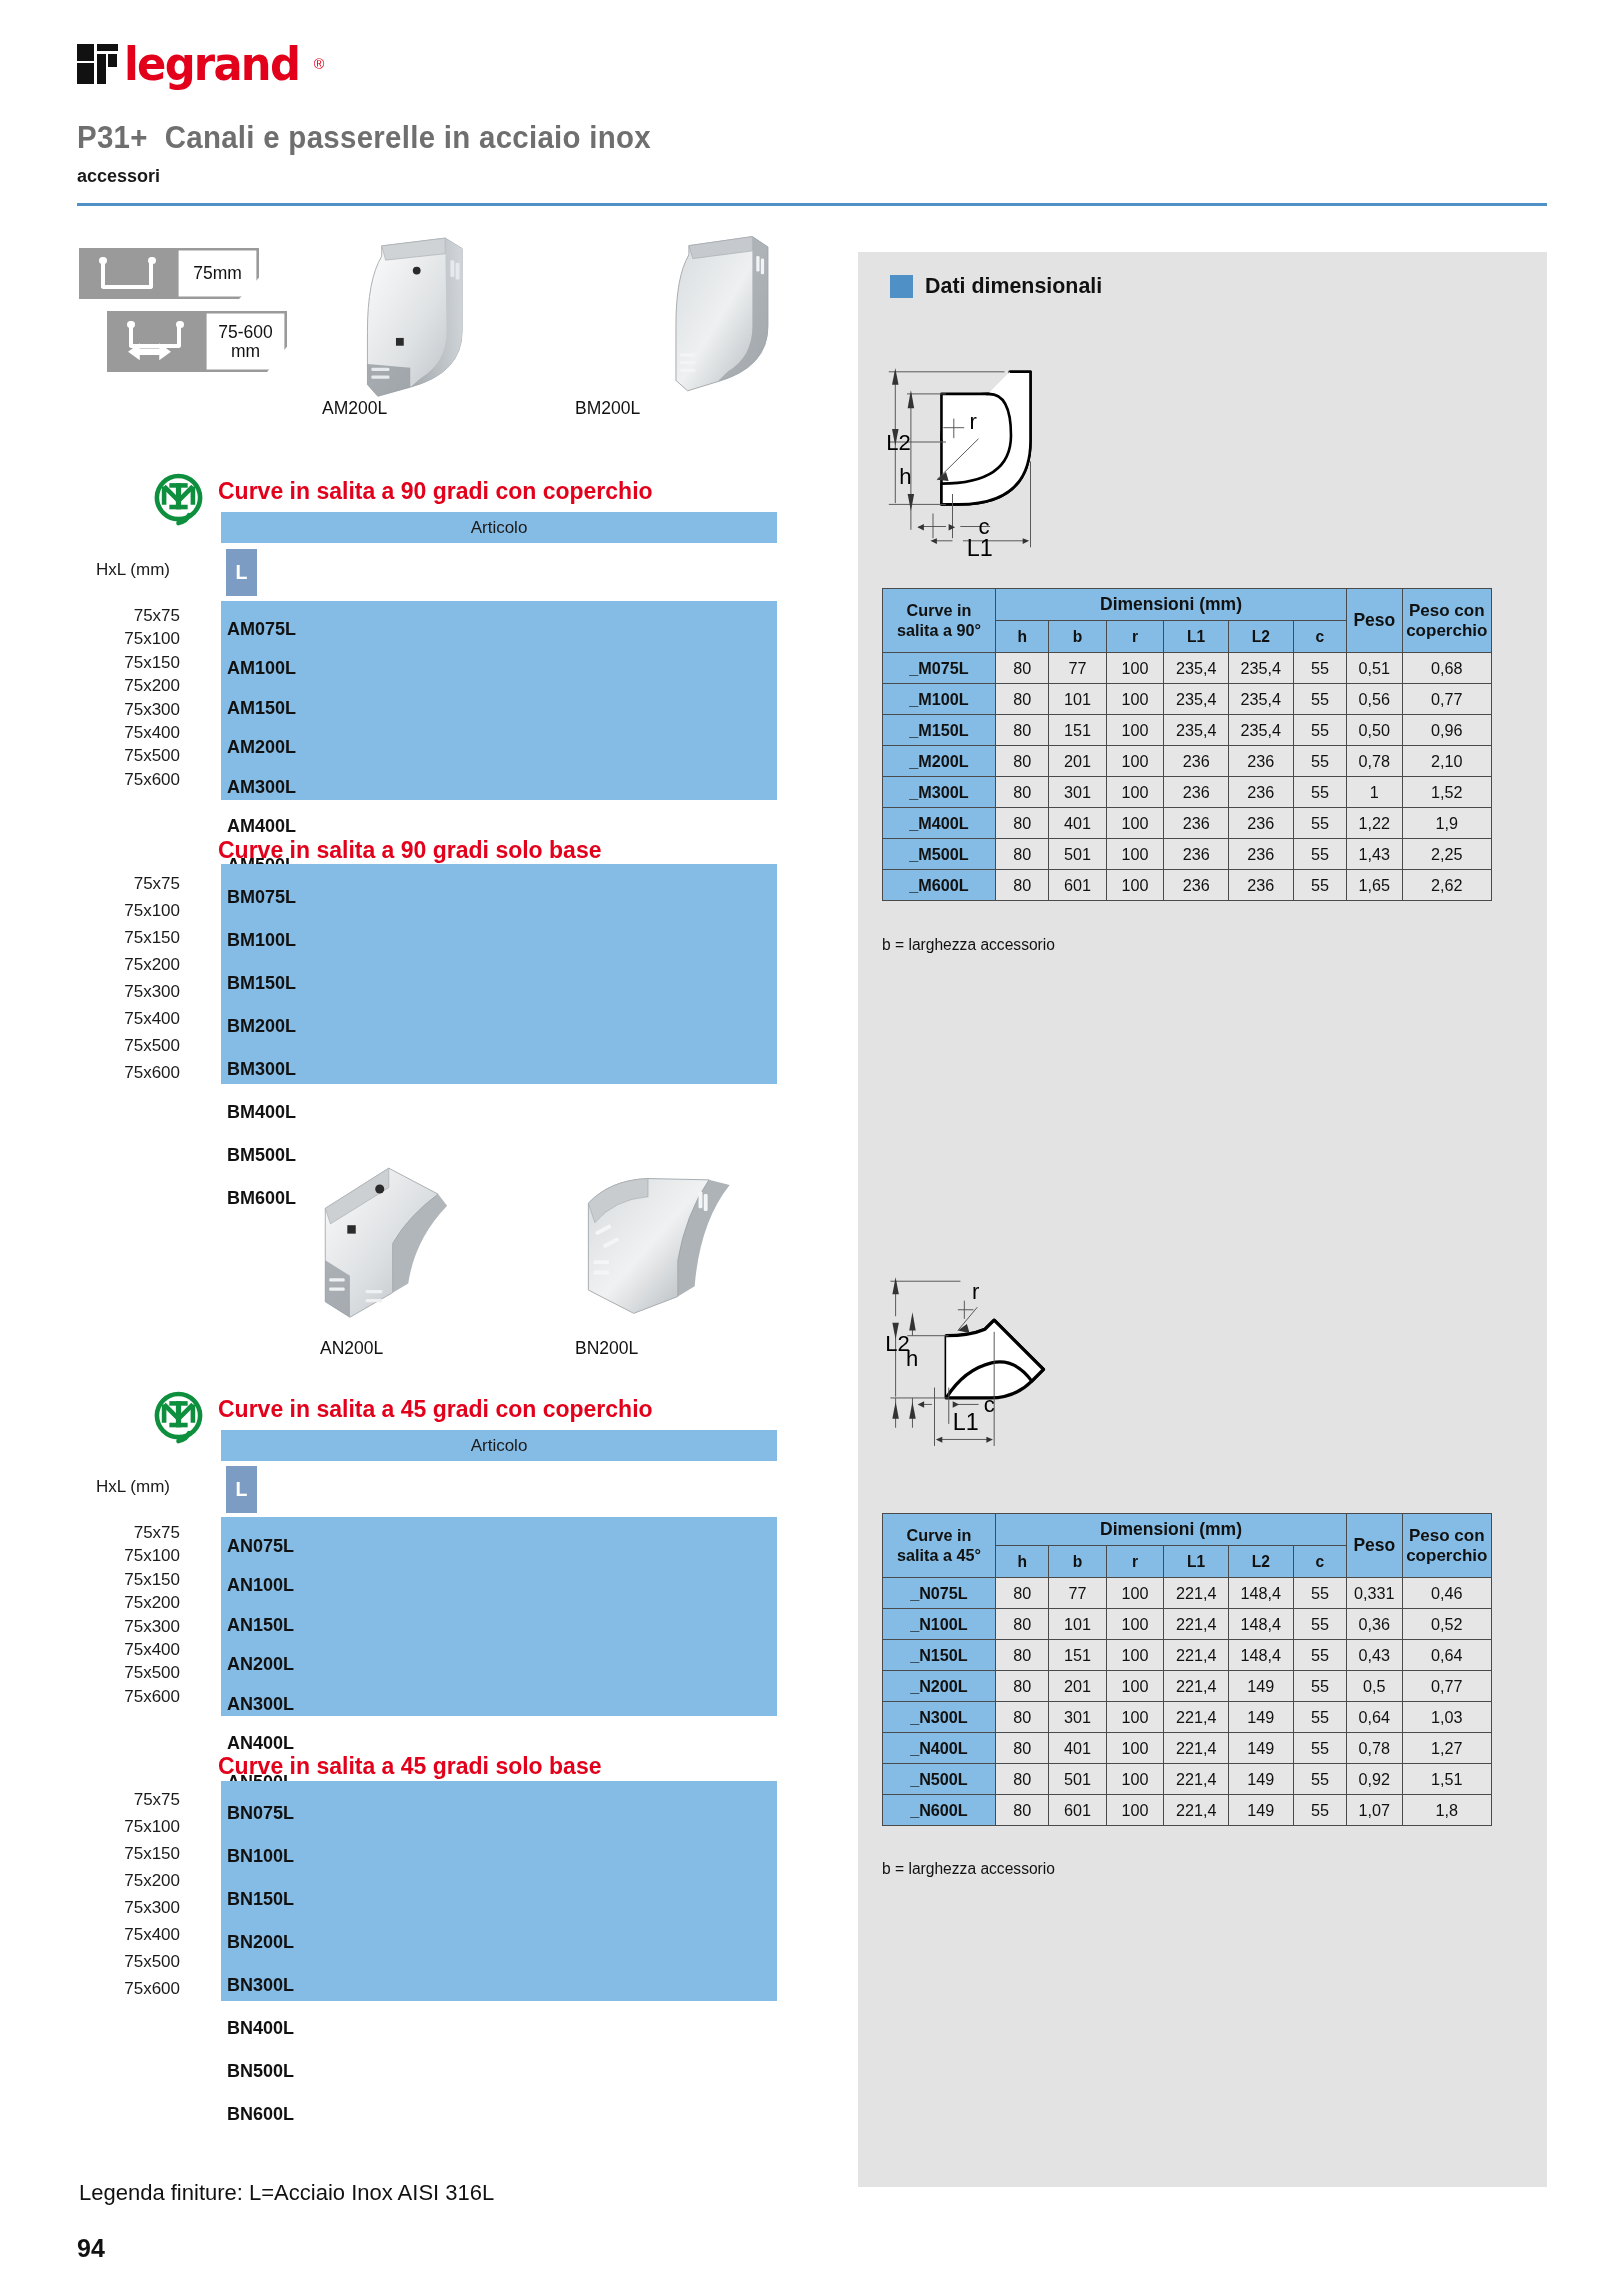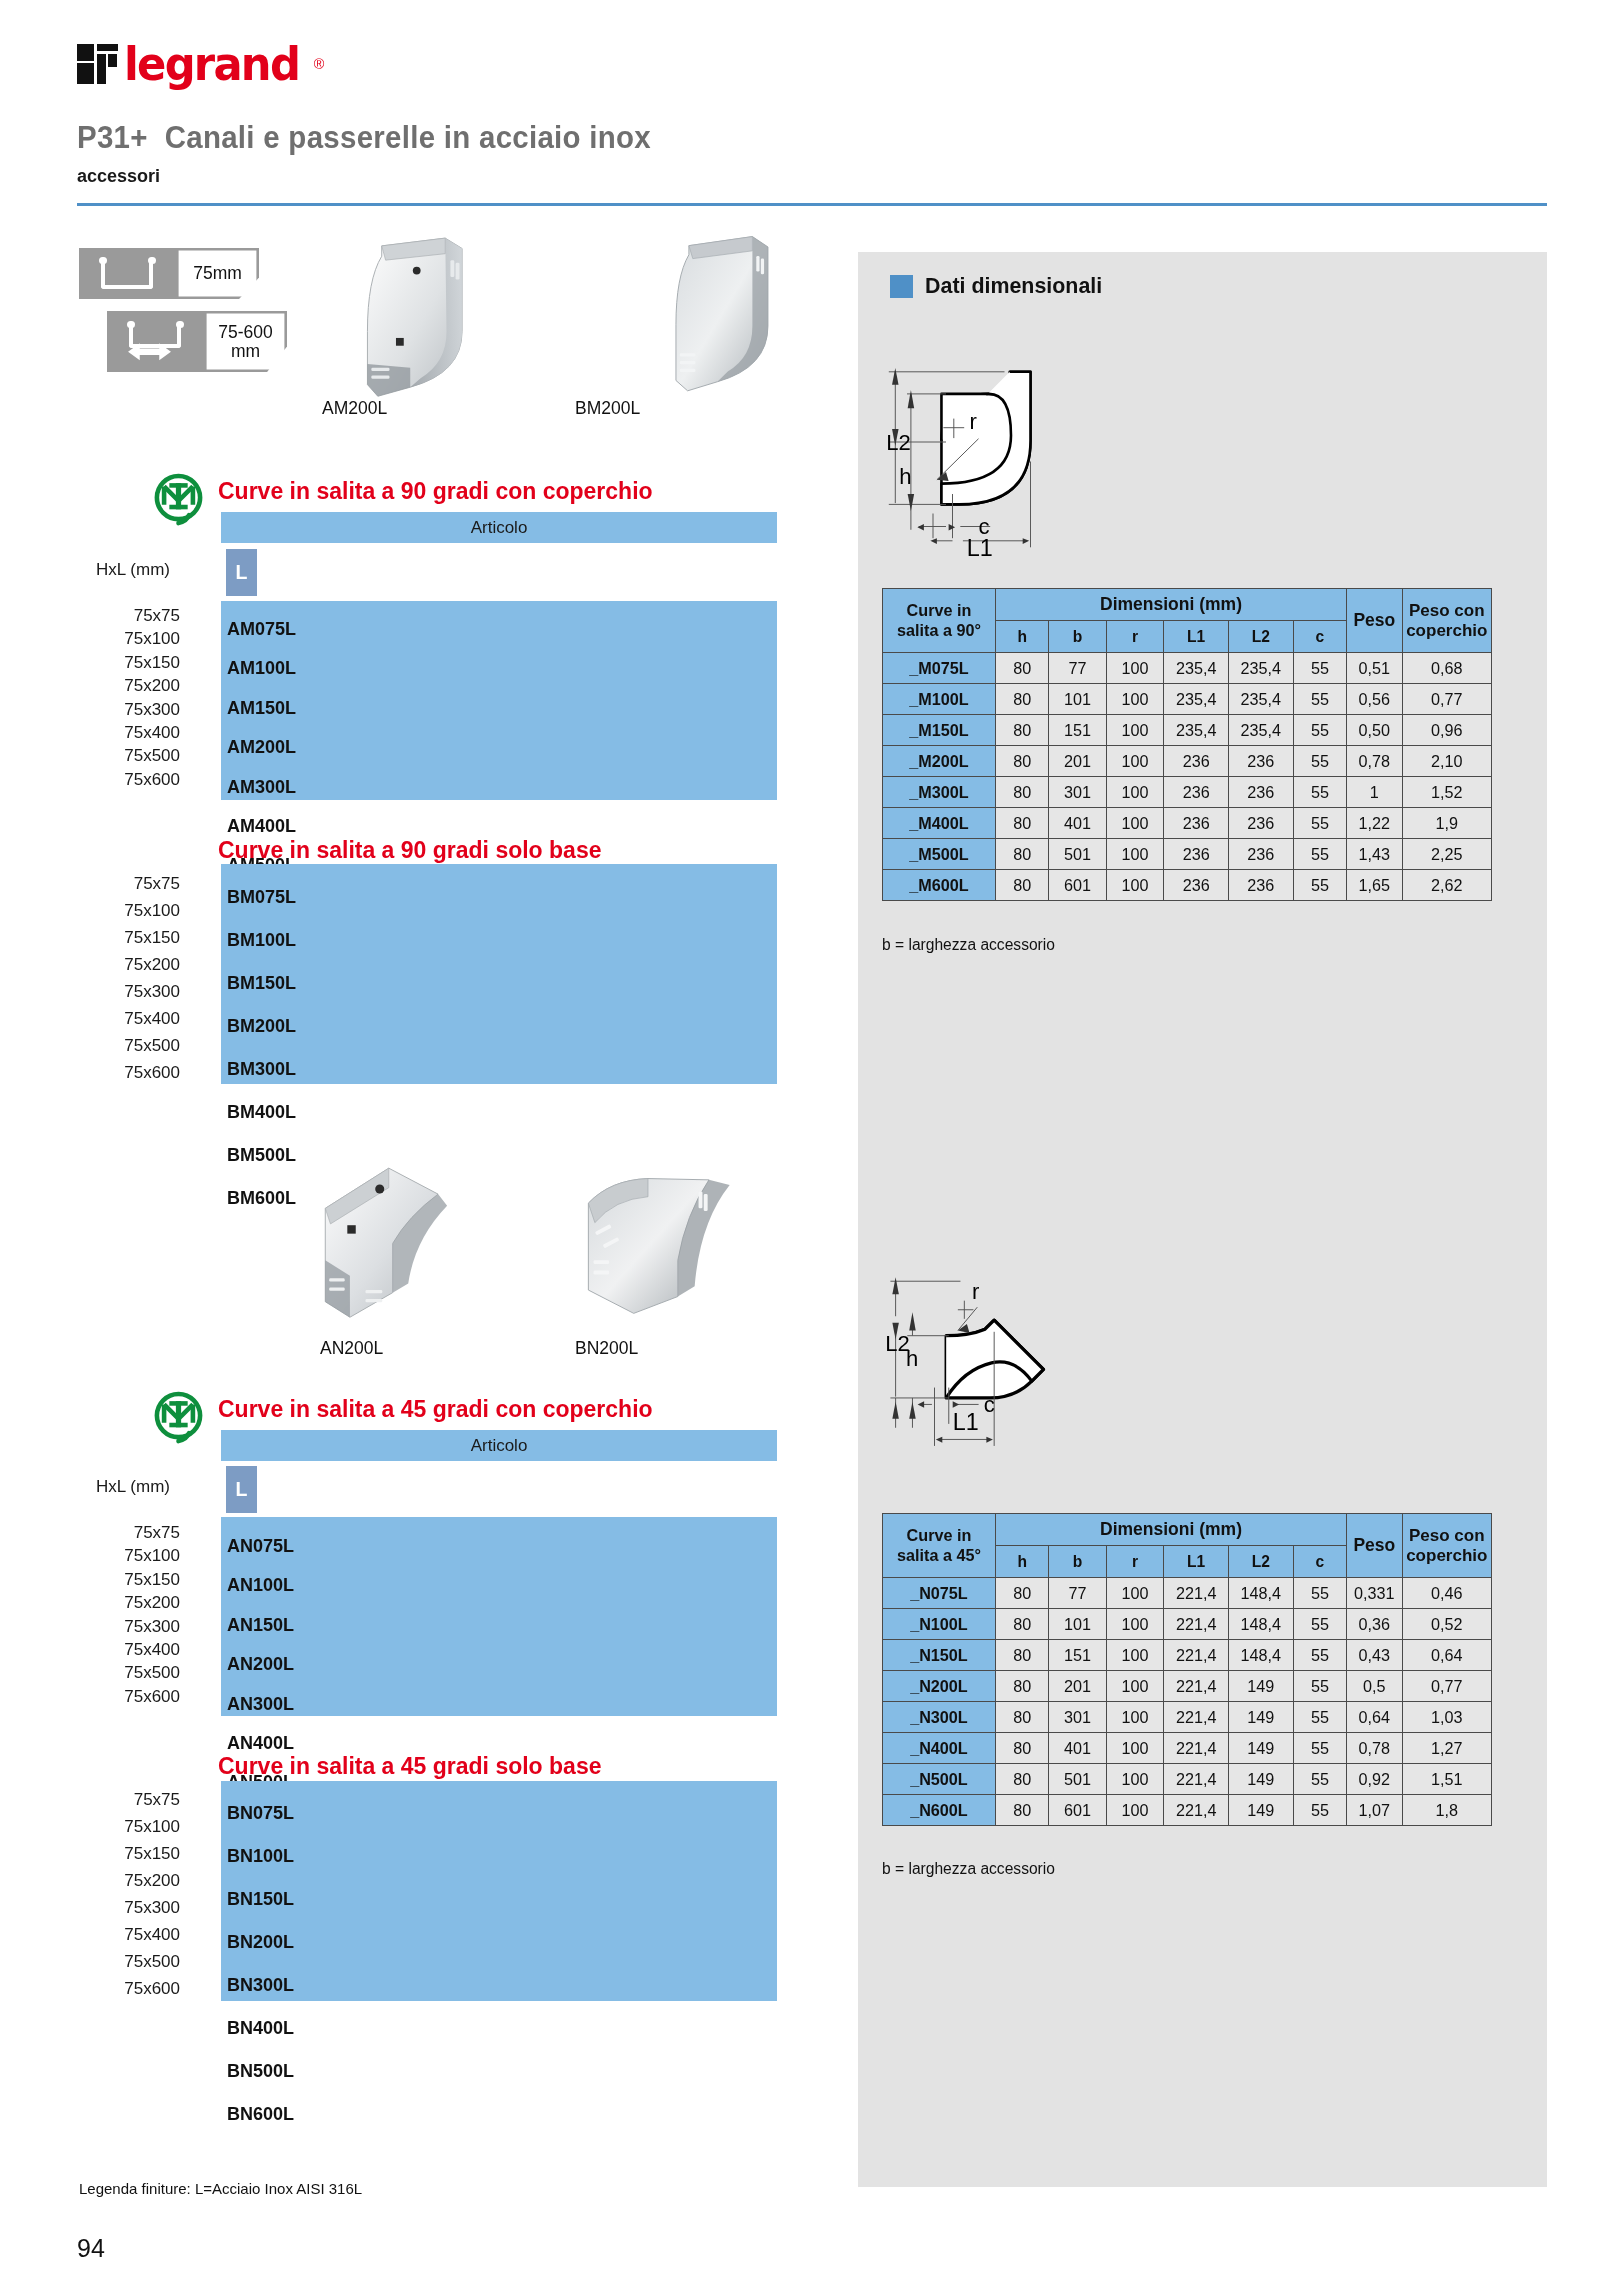--- a/index.html
+++ b/index.html
@@ -77,22 +77,22 @@
 
   
   table.dim{position:absolute;border-collapse:collapse;font-size:15.6px;background:#ffffff;}
   table.dim th,table.dim td{border:1.3px solid #4a4a4a;text-align:center;color:#111;padding:0;}
   table.dim th{background:#85bce5;font-weight:bold;}
   table.dim td.rowname{background:#85bce5;font-weight:bold;text-align:center;font-size:16.2px;}
   table.dim td.v{background:#e6e6e6;font-weight:normal;font-size:16.2px;}
   .tbl-note{position:absolute;font-size:15.6px;color:#111;}
 
   
-  .legend{position:absolute;left:79px;top:2180px;font-size:15px;color:#111;}
-  .pageno{position:absolute;left:77px;top:2234px;font-size:25px;font-weight:normal;color:#111;}
+  .legend{position:absolute;left:79px;top:2180px;font-size:22px;color:#111;}
+  .pageno{position:absolute;left:77px;top:2234px;font-size:25px;font-weight:bold;color:#111;}
 </style>
 </head>
 <body>
 
 <div class="page">
 
   <div class="logo">
     <div class="logo-mark">
       <div class="sq" style="left:0;top:0;width:17px;height:17px;"></div>
       <div class="sq" style="left:0;top:19.5px;width:17px;height:21px;"></div>

